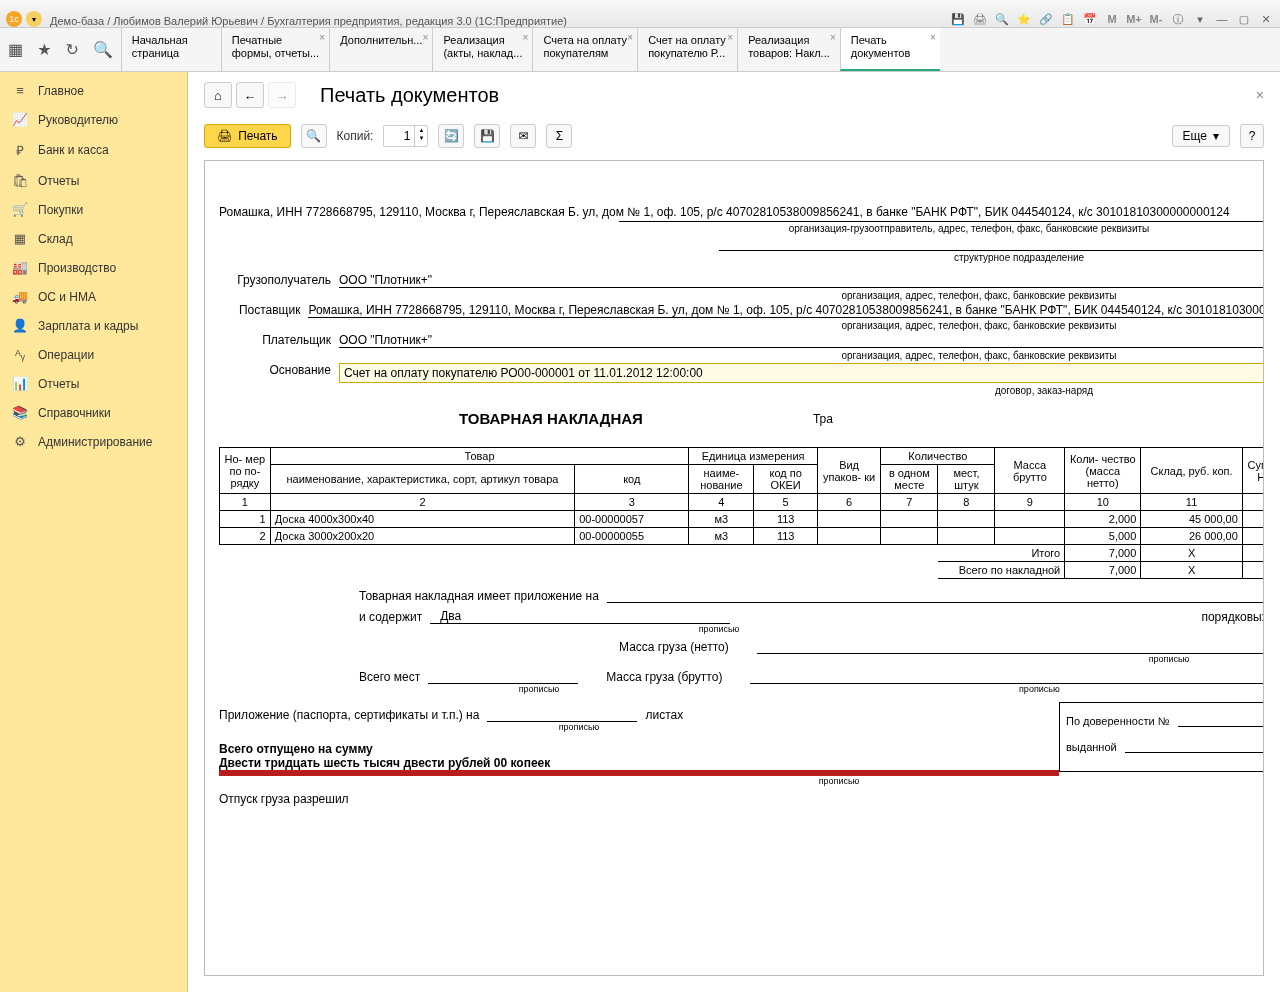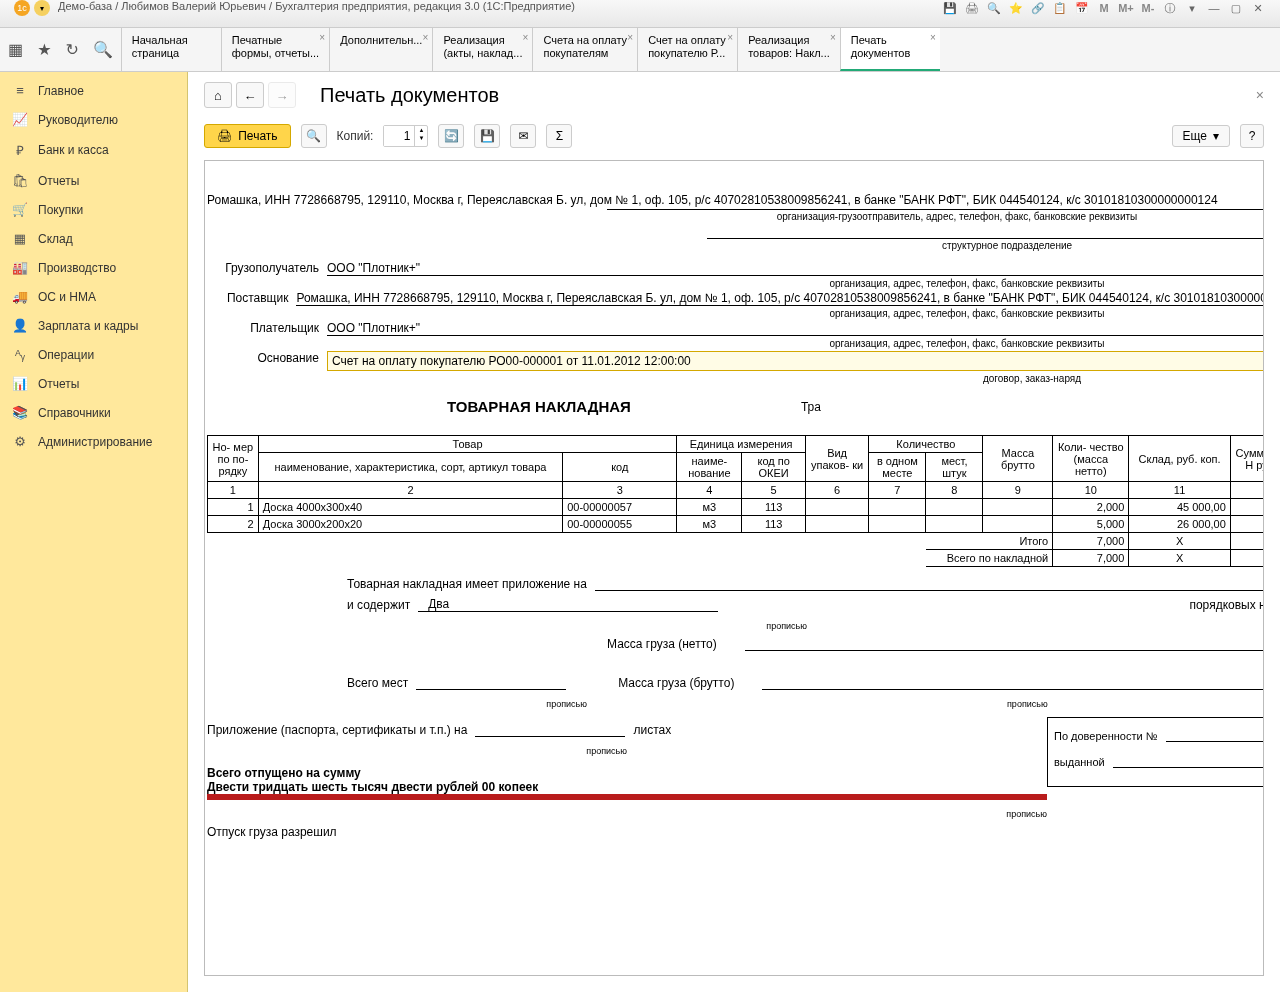--- a/index.html
+++ b/index.html
@@ -1,19 +1,19 @@
 <!DOCTYPE html>
 <html><head>
 <meta charset="utf-8">
 <style>
 * { box-sizing: border-box; margin: 0; padding: 0; }
 body { font-family: Arial, sans-serif; font-size: 12px; background: #f0f0f0; width: 1280px; height: 992px; overflow: hidden; }
 
 
-.titlebar { height: 28px; background: linear-gradient(#f8f8f8, #e8e8e8); border-bottom: 1px solid #ccc; display: flex; align-items: flex-start; padding: 0 14px; }
+.titlebar { height: 28px; background: linear-gradient(#f8f8f8, #e8e8e8); border-bottom: 1px solid #ccc; display: flex; align-items: flex-end; padding: 0 6px; }
 .titlebar .logo { width: 16px; height: 16px; background: #f5a623; border-radius: 50%; margin-right: 4px; display:flex; align-items:center; justify-content:center; font-size:9px; color:#fff;}
 .titlebar .dd { width: 16px; height: 16px; background: #f5d060; border-radius: 50%; margin-right: 8px; display:flex;align-items:center;justify-content:center;font-size:8px;}
 .titlebar .title { color: #555; font-size: 11px; }
 .titlebar .right { margin-left: auto; display: flex; gap: 6px; align-items: center; }
 .titlebar .right span { width: 16px; height: 16px; display: inline-flex; align-items: center; justify-content: center; font-size: 11px; color: #666; cursor: pointer; }
 .titlebar .right .m { font-weight: bold; color: #888; }
 
 
 .quickbar { height: 44px; background: #f5f5f5; border-bottom: 1px solid #ccc; display: flex; }
 .quickbar .qbtns { display: flex; align-items: center; padding: 0 8px; gap: 14px; }
@@ -40,21 +40,21 @@
 .print-btn { background: #ffd54a; border: 1px solid #d4a800; border-radius: 3px; padding: 4px 12px; display: flex; align-items: center; gap: 6px; cursor: pointer; font-size: 12px; }
 .tbtn { width: 26px; height: 24px; border: 1px solid #ccc; border-radius: 3px; background: #f8f8f8; display: flex; align-items: center; justify-content: center; cursor: pointer; font-size: 12px; }
 .copies-label { font-size: 12px; color: #333; }
 .spinner { display: flex; border: 1px solid #ccc; border-radius: 2px; height: 22px; }
 .spinner input { width: 30px; border: none; text-align: right; padding-right: 4px; font-size: 12px; }
 .spinner .arrows { display: flex; flex-direction: column; border-left: 1px solid #ccc; }
 .spinner .arrows span { font-size: 6px; padding: 0 3px; line-height: 1.4; cursor: pointer; }
 .more-btn { margin-left: auto; border: 1px solid #ccc; border-radius: 3px; padding: 3px 10px; background: #f8f8f8; cursor: pointer; display:flex; align-items:center; gap:6px;}
 .help-btn { border: 1px solid #ccc; border-radius: 3px; width: 24px; height: 24px; background: #f8f8f8; display: flex; align-items: center; justify-content: center; cursor: pointer; }
 
-.doc-area { flex: 1; margin: 6px 16px 16px; border: 1px solid #bbb; overflow: auto; background: #fff; padding: 2px; position: relative; }
+.doc-area { flex: 1; margin: 6px 16px 16px; border: 1px solid #bbb; overflow: auto; background: #fff; padding: 14px; position: relative; }
 .doc-content { min-width: 1100px; font-size: 12px; }
 .rt { text-align: right; font-size: 11px; color: #333; }
 .org-line { font-size: 12px; margin-top: 18px; }
 .sub-label { font-size: 10px; text-align: center; border-top: 1px solid #000; margin-top: 2px; padding-top: 1px; }
 .sub-label-nb { font-size: 10px; text-align: center; margin-top: 2px; }
 .field-row { display: flex; margin-top: 10px; }
 .field-label { width: 120px; text-align: right; padding-right: 8px; }
 .field-val { flex: 1; border-bottom: 1px solid #000; }
 .field-val.hl { border: 1px solid #d4a800; background: #fffce6; padding: 2px 4px; }
 
@@ -66,21 +66,21 @@
 
 .goods { border-collapse: collapse; width: 100%; margin-top: 20px; }
 .goods th, .goods td { border: 1px solid #000; padding: 2px 4px; font-size: 11px; }
 .goods th { font-weight: normal; text-align: center; }
 .goods .num { text-align: center; }
 .goods .r { text-align: right; }
 
 .footer-area { margin-top: 10px; font-size: 12px; }
 .footer-area .line { display: flex; align-items: flex-end; gap: 8px; margin-top: 6px; }
 .uline { border-bottom: 1px solid #000; min-width: 120px; display: inline-block; }
-.small-c { font-size: 9px; text-align: right; margin-top: 9px; }
+.small-c { font-size: 9px; text-align: center; }
 .bold { font-weight: bold; }
 .dov-box { border: 1px solid #000; padding: 6px; width: 260px; font-size: 11px; }
 .footer-flex { display: flex; justify-content: space-between; margin-top: 8px; align-items:flex-start; }
 .footer-left { flex: 1; }
 </style>
 </head>
 <body>
 
 <div class="titlebar">
   <span class="logo">1c</span>
@@ -386,21 +386,21 @@
 
           <div class="line">
             <span style="margin-left:400px">Масса груза (нетто)</span>
             <span class="uline" style="flex:1;margin-left:20px"></span>
           </div>
           <div class="small-c" style="margin-left:800px">прописью</div>
 
           <div class="line">
             <span style="margin-left:140px">Всего мест</span>
             <span class="uline" style="min-width:150px"></span>
-            <span style="margin-left:44px">Масса груза (брутто)</span>
+            <span style="margin-left:20px">Масса груза (брутто)</span>
             <span class="uline" style="flex:1;margin-left:20px"></span>
           </div>
           <div style="display:flex">
             <div class="small-c" style="margin-left:260px;width:120px">прописью</div>
             <div class="small-c" style="margin-left:420px">прописью</div>
           </div>
 
           <div class="footer-flex">
             <div class="footer-left">
               <div class="line">

